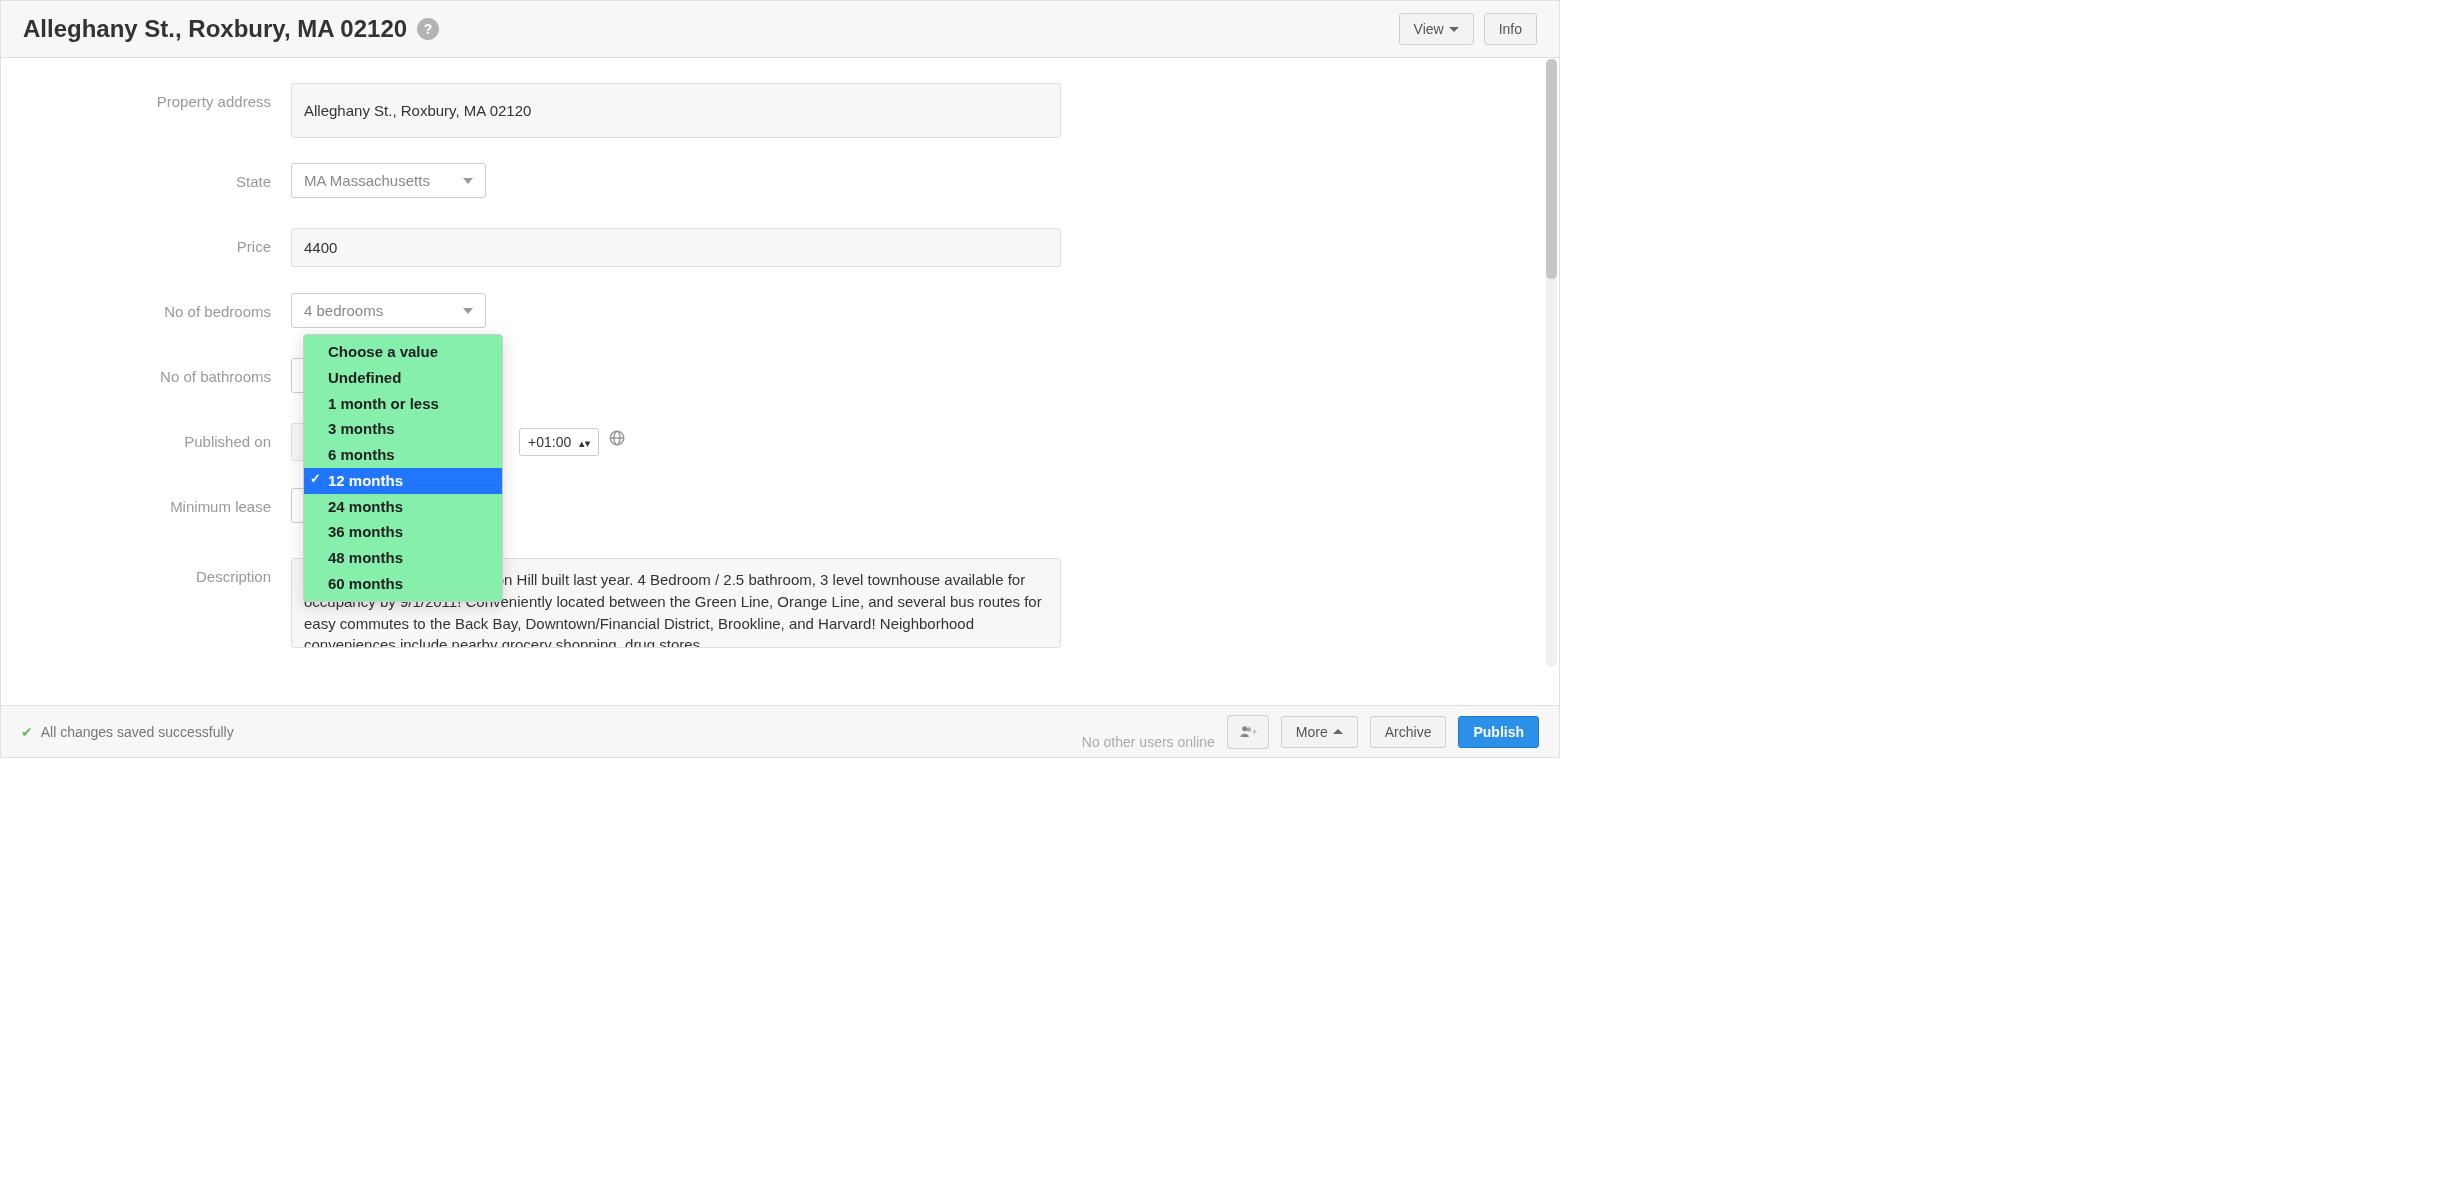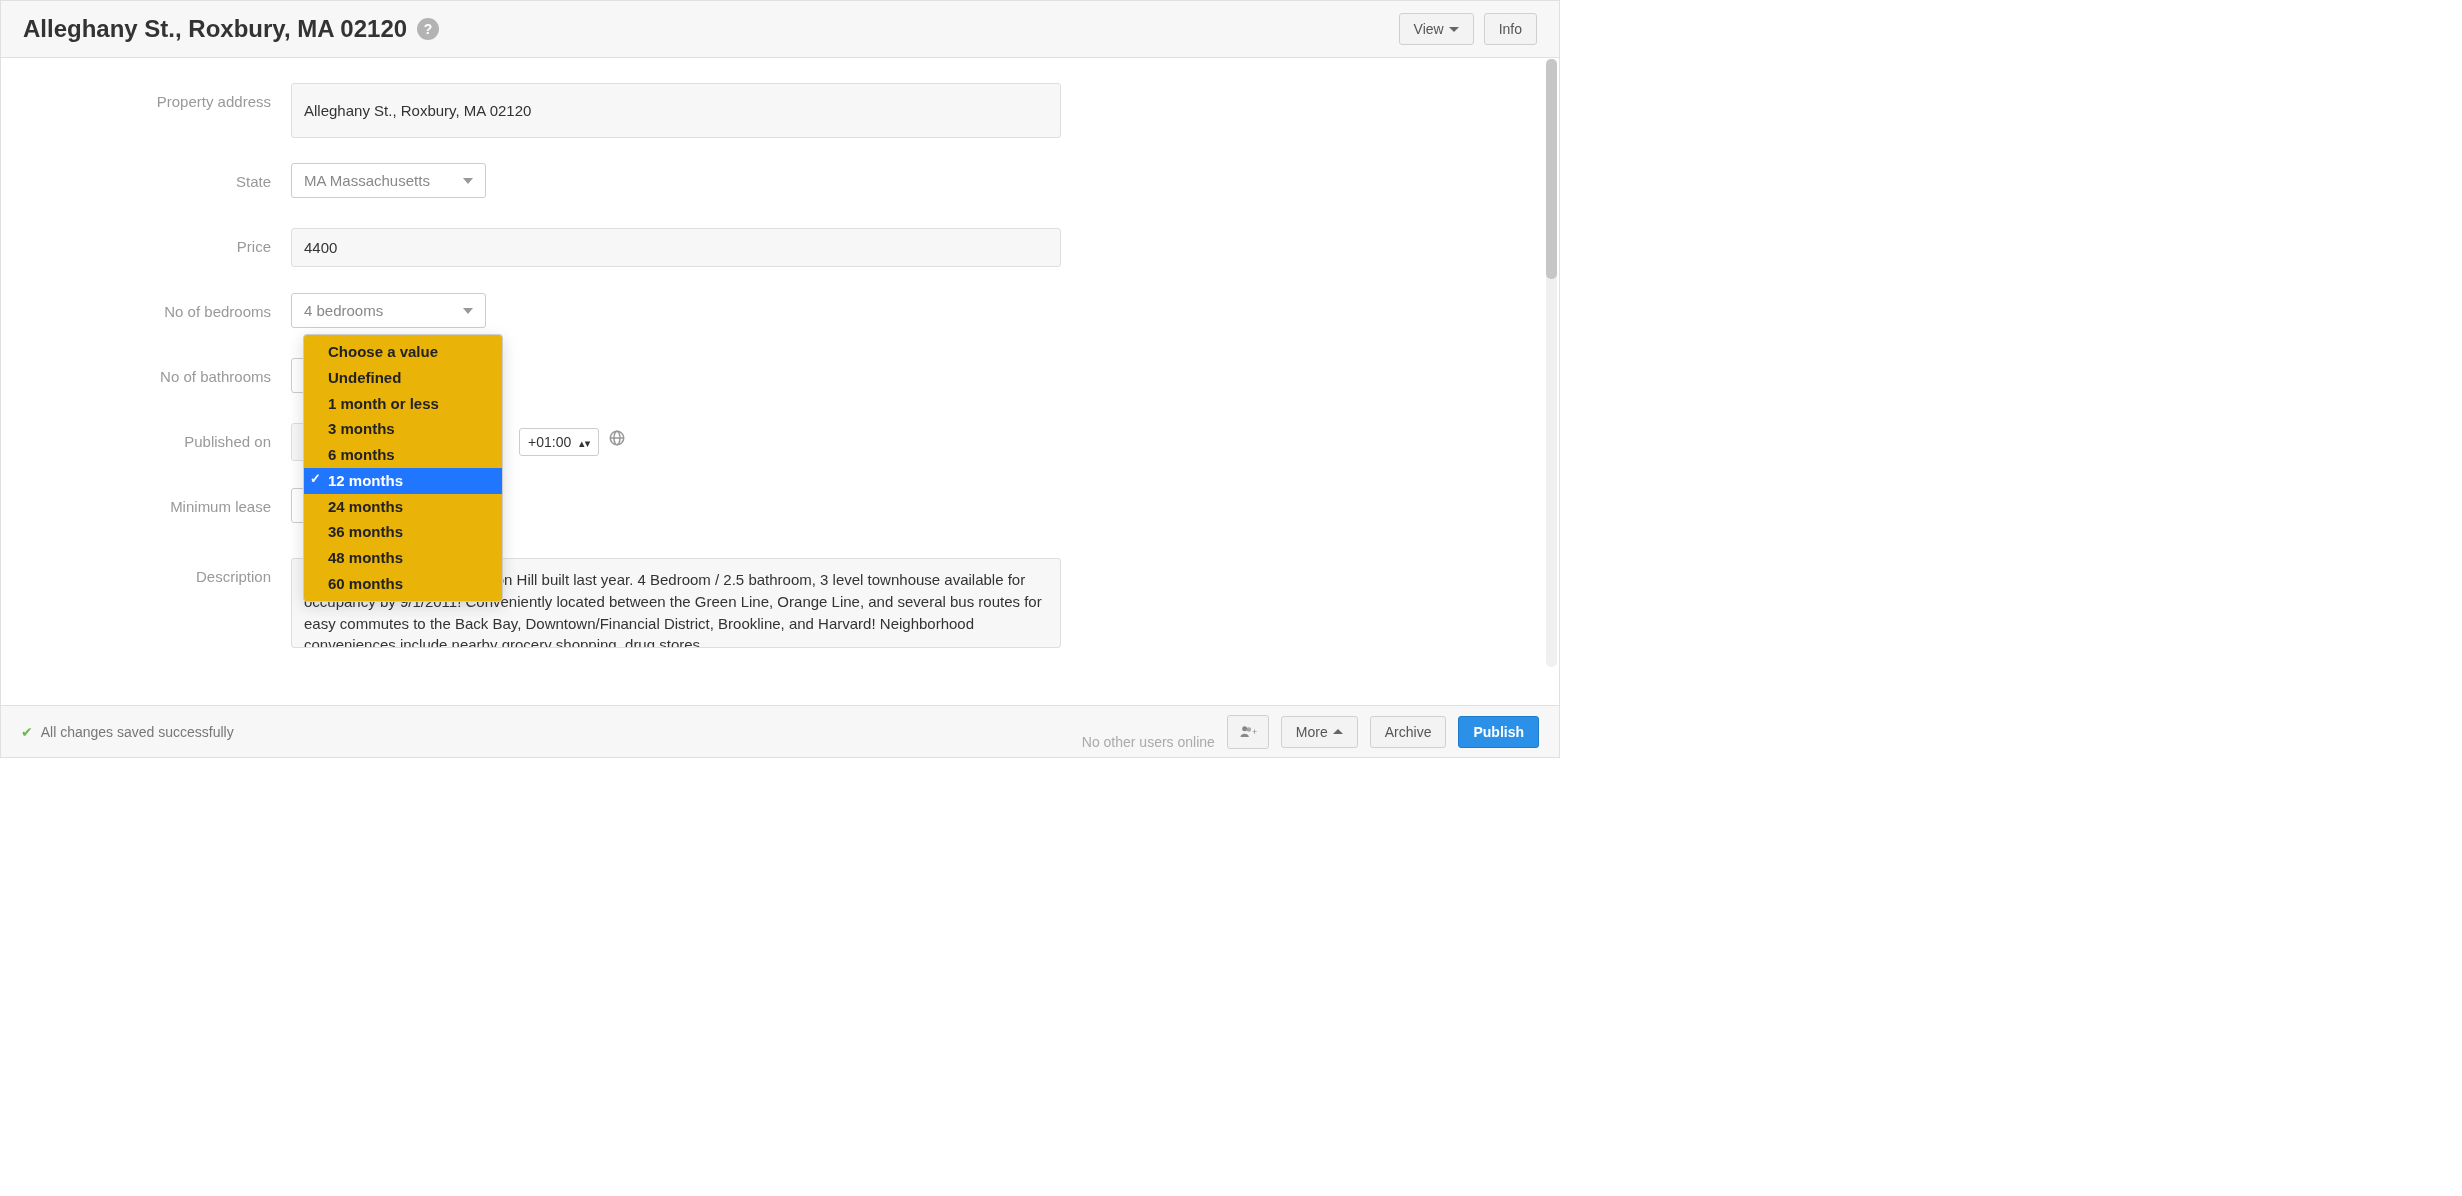--- a/index.html
+++ b/index.html
@@ -156,21 +156,21 @@
   height: 90px;
   line-height: 1.45;
   resize: none;
   overflow: hidden;
 }
 .dropdown-overlay {
   position: absolute;
   left: 302px;
   top: 276px;
   width: 200px;
-  background: #eab308;
+  background: #86efac;
   border: 1px solid #ccc;
   border-radius: 4px;
   box-shadow: 0 4px 16px rgba(0,0,0,0.15);
   padding: 4px 0;
   z-index: 100;
   font-family: "Helvetica Neue", Arial, sans-serif;
 }
 .dropdown-overlay .opt {
   padding: 2px 10px 2px 24px;
   font-size: 15px;

